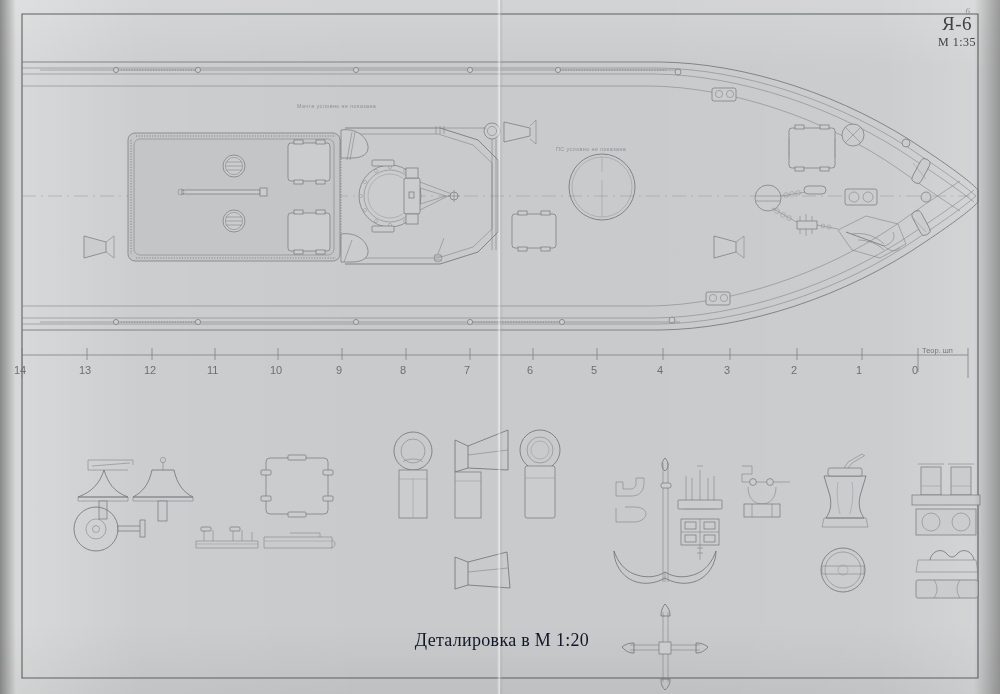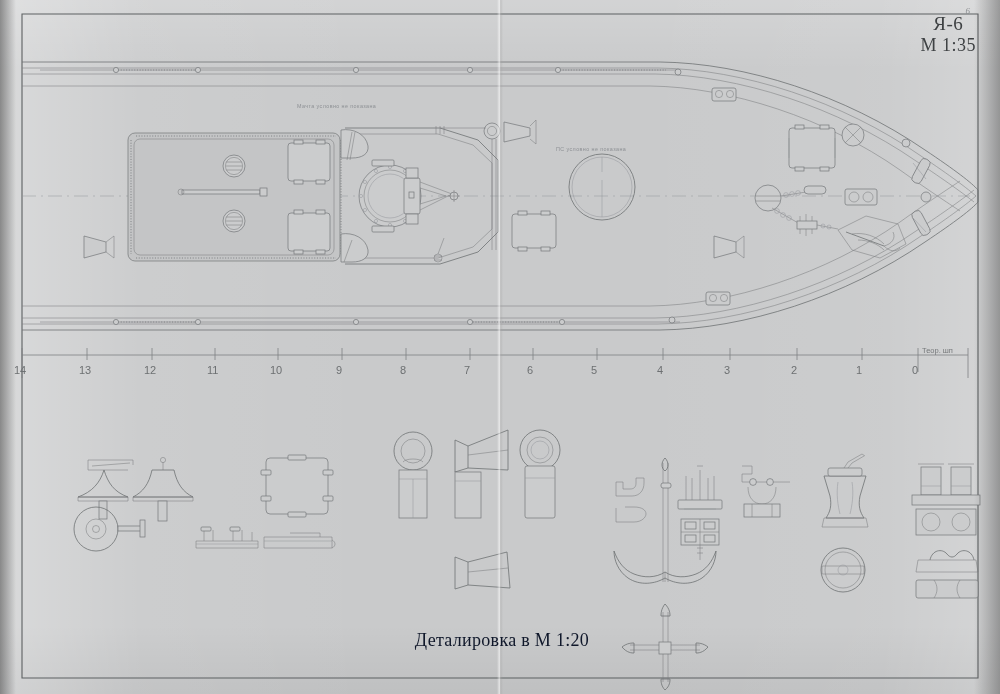--- a/index.html
+++ b/index.html
@@ -83,21 +83,21 @@
     text-align: center;
     line-height: 1.22;
     color: #3f4244;
     margin-left: 21px;
   }
   #title-block .t-name {
     font-size: 19px;
     letter-spacing: 0.5px;
   }
   #title-block .t-scale {
-    font-size: 18px;
+    font-size: 12px;
     letter-spacing: 0.5px;
   }
   #page-number {
     position: absolute;
     right: 30px;
     top: 6px;
     font-size: 9px;
     color: #8b8e91;
     font-style: italic;
   }

